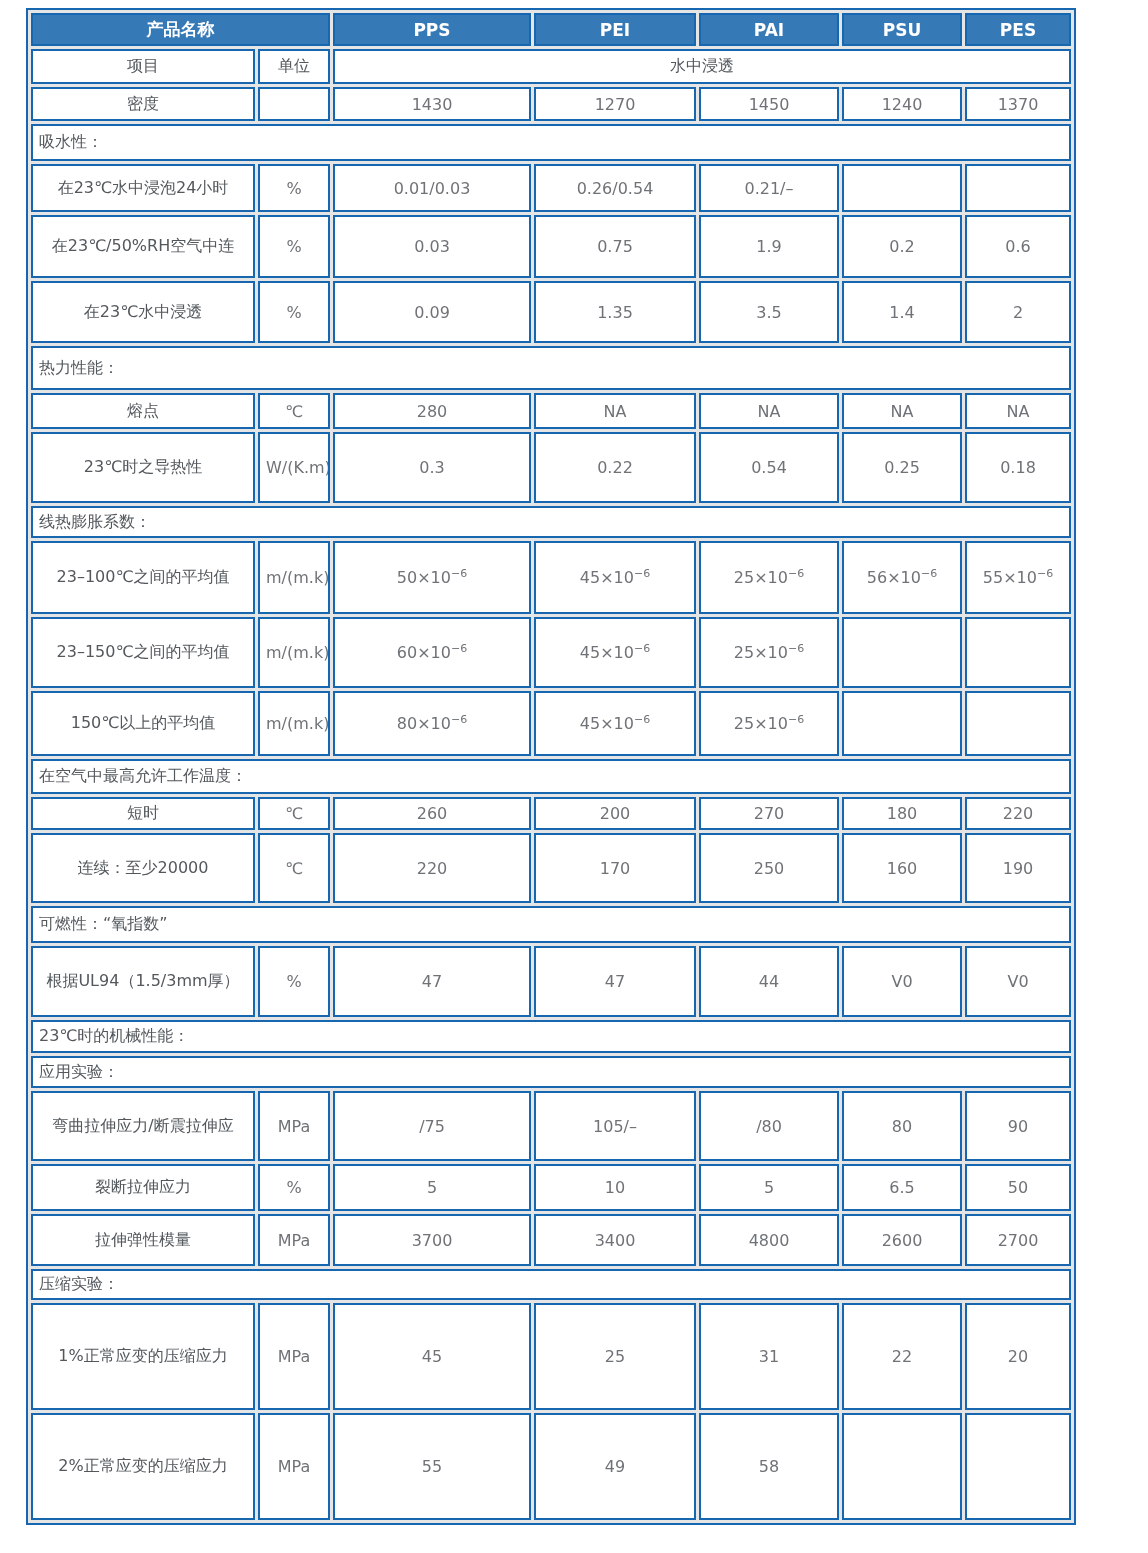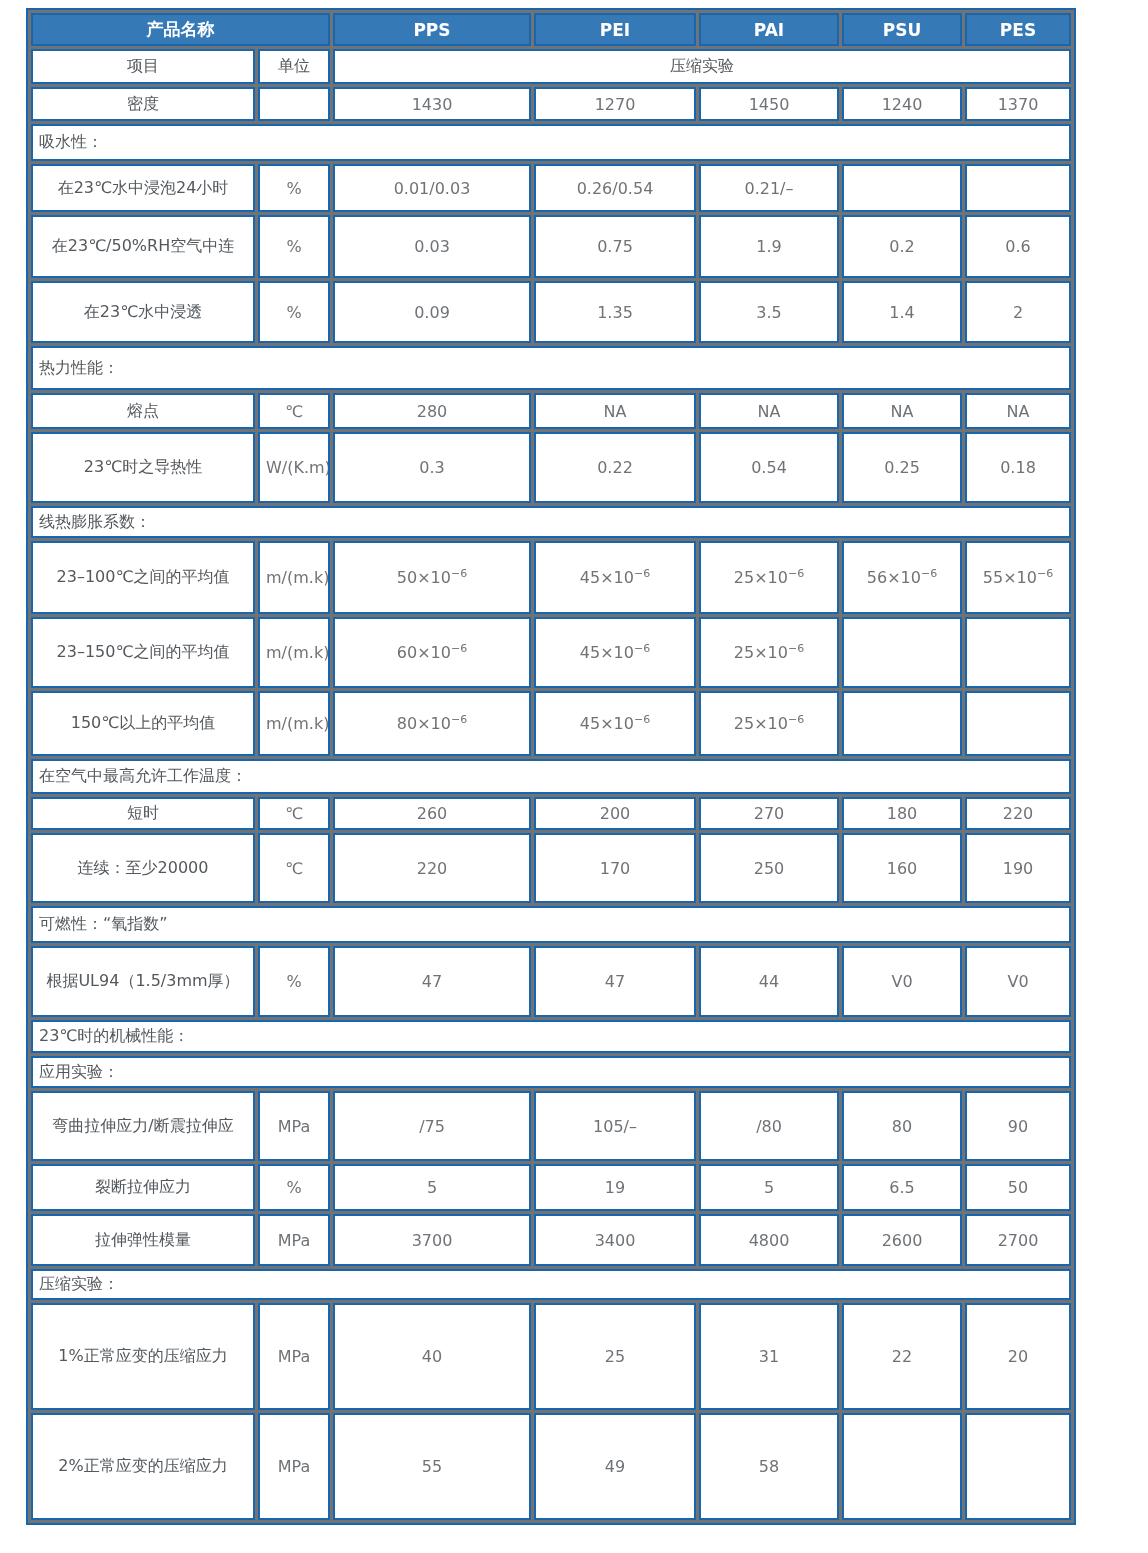--- a/index.html
+++ b/index.html
@@ -10,21 +10,21 @@
     --header_text:#ffffff;
   }
   *{box-sizing:border-box;}
   body{margin:0;background:#ffffff;font-family:"DejaVu Sans","Liberation Sans",sans-serif;}
   .page{position:relative;width:1148px;height:1553px;background:#ffffff;overflow:hidden;}
   table.spec{
     position:absolute;left:26px;top:8px;width:1050px;
     table-layout:fixed;
     border-collapse:separate;border-spacing:3px;
     border:2px solid var(--border);
-    background:#737373;
+    background:#e5e5e5;
   }
   th,td{
     border:2px solid var(--border);
     text-align:center;vertical-align:middle;
     padding:2px 6px;
     font-size:16px;
     overflow:hidden;
     background:#ffffff;
   }
   thead tr{height:33px;}
@@ -65,21 +65,21 @@
         <th>PEI</th>
         <th>PAI</th>
         <th>PSU</th>
         <th>PES</th>
       </tr>
     </thead>
     <tbody>
       <tr class="subheader-row">
         <td>项目</td>
         <td>单位</td>
-        <td colspan="5">压缩实验</td>
+        <td colspan="5">水中浸透</td>
       </tr>
     <tr style="height: 34px;">
           <td class="property-label-cell">密度</td>
           <td class="unit-cell"></td>
           <td class="value-cell">1430</td>
           <td class="value-cell">1270</td>
           <td class="value-cell">1450</td>
           <td class="value-cell">1240</td>
           <td class="value-cell">1370</td>
         </tr>
@@ -209,41 +209,41 @@
           <td class="value-cell">/75</td>
           <td class="value-cell">105/–</td>
           <td class="value-cell">/80</td>
           <td class="value-cell">80</td>
           <td class="value-cell">90</td>
         </tr>
         <tr style="height: 47px;">
           <td class="property-label-cell">裂断拉伸应力</td>
           <td class="unit-cell">%</td>
           <td class="value-cell">5</td>
-          <td class="value-cell">19</td>
+          <td class="value-cell">10</td>
           <td class="value-cell">5</td>
           <td class="value-cell">6.5</td>
           <td class="value-cell">50</td>
         </tr>
         <tr style="height: 52px;">
           <td class="property-label-cell">拉伸弹性模量</td>
           <td class="unit-cell">MPa</td>
           <td class="value-cell">3700</td>
           <td class="value-cell">3400</td>
           <td class="value-cell">4800</td>
           <td class="value-cell">2600</td>
           <td class="value-cell">2700</td>
         </tr>
         <tr style="height: 31px;">
           <td class="section-header-cell" colspan="7">压缩实验：</td>
         </tr>
         <tr style="height: 107px;">
           <td class="property-label-cell">1%正常应变的压缩应力</td>
           <td class="unit-cell">MPa</td>
-          <td class="value-cell">40</td>
+          <td class="value-cell">45</td>
           <td class="value-cell">25</td>
           <td class="value-cell">31</td>
           <td class="value-cell">22</td>
           <td class="value-cell">20</td>
         </tr>
         <tr style="height: 107px;">
           <td class="property-label-cell">2%正常应变的压缩应力</td>
           <td class="unit-cell">MPa</td>
           <td class="value-cell">55</td>
           <td class="value-cell">49</td>

